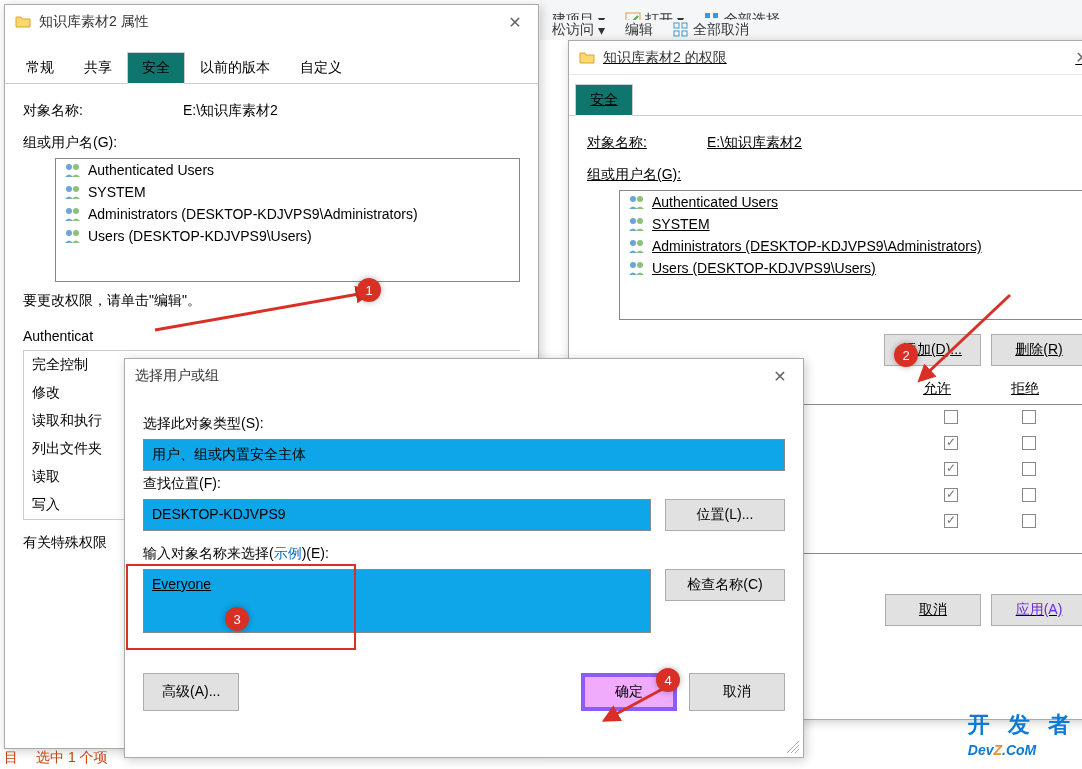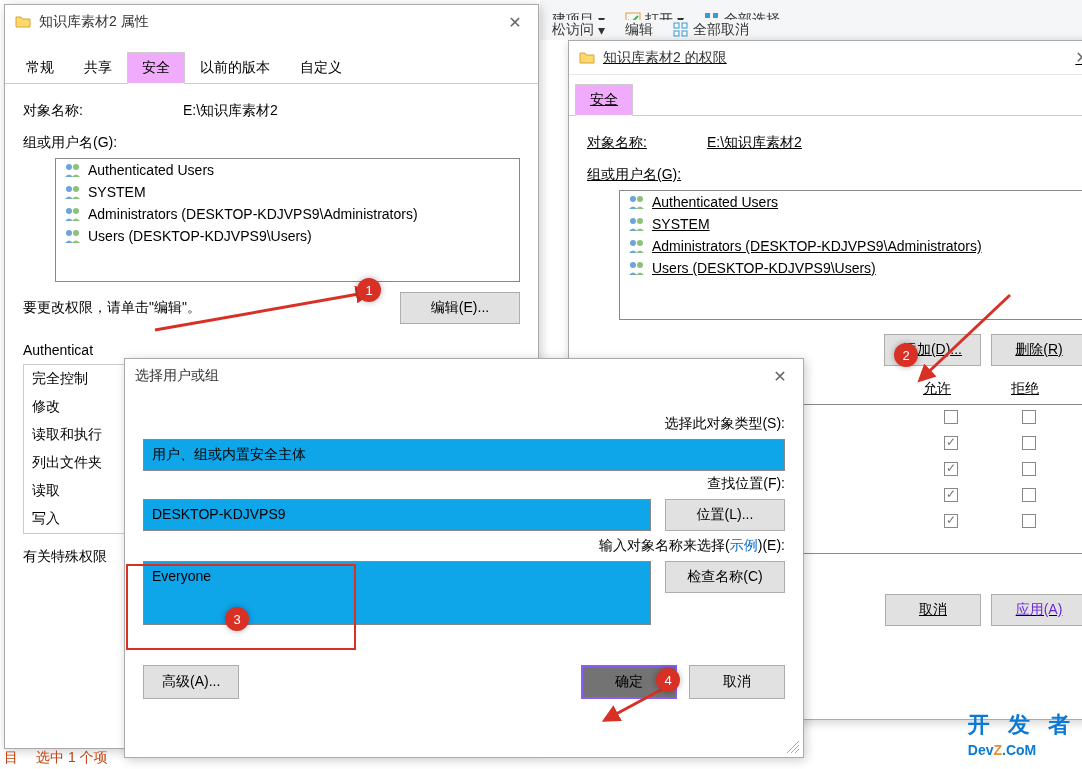--- a/index.html
+++ b/index.html
@@ -11,52 +11,52 @@
 .dlg-prop { left: 4px; top: 4px; width: 535px; height: 745px; }
 .dlg-perm { left: 568px; top: 40px; width: 538px; height: 680px; text-decoration: underline; }
 .dlg-sel { left: 124px; top: 358px; width: 680px; height: 400px; background: #fff; z-index: 30; }
 .titlebar { height: 34px; display: flex; align-items: center; padding: 0 10px; gap: 8px; border-bottom: 1px solid #e8e8e8; }
 .titlebar.noborder { border-bottom: none; }
 .title-text { flex: 1; color: #333; }
 .close-btn { width: 26px; height: 26px; display: flex; align-items: center; justify-content: center; color: #666; cursor: pointer; font-size: 16px; }
 .folder-icon { width: 16px; height: 16px; }
 .tabs { display: flex; padding: 0 6px; margin-top: 12px; border-bottom: 1px solid #ccc; }
 .tab { padding: 6px 14px; border: 1px solid transparent; cursor: pointer; position: relative; top: 1px; }
-.tab.active { border: 1px solid #ccc; border-bottom: 1px solid #fff; background: #f0abfc; text-align: center; }
+.tab.active { border: 1px solid #ccc; border-bottom: 1px solid #fff; background: #0f766e; text-align: center; }
 .body-area { padding: 18px 18px; }
 .row { display: flex; align-items: center; margin-bottom: 14px; }
 .lbl { width: 160px; }
 .listbox { border: 1px solid #888; background: #fff; height: 124px; overflow: auto; margin-left: 32px; }
 .listbox.tall { height: 130px; }
 .list-item { display: flex; align-items: center; gap: 6px; padding: 3px 8px; }
 .user-icon { width: 18px; height: 16px; }
 .btn { background: #e1e1e1; border: 1px solid #adadad; padding: 6px 18px; cursor: pointer; min-width: 96px; text-align: center; }
-.btn.primary { border: 2px solid #8b5cf6; background: #737373; }
+.btn.primary { border: 4px solid #8b5cf6; background: #f0abfc; }
 .hint-row { display: flex; align-items: center; justify-content: space-between; margin-top: 10px; }
 .perm-cols { display: flex; justify-content: flex-end; gap: 60px; padding-right: 48px; margin-bottom: 6px; }
 .perm-rows-wrap { border: 1px solid #888; height: 150px; overflow: auto; position: relative; padding-right: 18px;}
 .perm-row { display: flex; align-items: center; height: 26px;}
 .perm-name { flex: 1; padding-left: 8px; }
 .perm-check { width: 78px; text-align: center; }
 .chk { appearance: none; width: 14px; height: 14px; border: 1px solid #888; background: #fff; display: inline-block; position: relative; }
 .chk.checked::after { content: "✓"; position: absolute; top: -2px; left: 1px; font-size: 12px; color: #777; }
 .btn-row { display: flex; justify-content: flex-end; gap: 10px; margin-top: 14px; }
 .btn.disabled { color: #6d28d9; }
 .sel-body { padding: 16px 18px; }
-.sel-label { margin-bottom: 6px; margin-top: 6px; text-align: right; }
+.sel-label { margin-bottom: 6px; margin-top: 6px; }
 .sel-row { display: flex; gap: 14px; align-items: stretch; margin-bottom: 4px; }
 .sel-input { flex: 1; border: 1px solid #888; padding: 6px 8px; background: #0ea5e9; }
 .sel-input.tall { height: 64px; }
 .link { color: #0067c0; }
 .callout { position: absolute; width: 24px; height: 24px; border-radius: 50%; background: #d93025; color: #fff; display: flex; align-items: center; justify-content: center; font-size: 13px; box-shadow: 0 0 6px rgba(0,0,0,.3); z-index: 50; }
 .arrow-svg { position: absolute; z-index: 40; pointer-events: none; }
 .redbox { position: absolute; border: 2px solid #d93025; z-index: 45; pointer-events: none; }
 .watermark { position: absolute; right: 6px; bottom: 10px; text-align: left; line-height: 1.1; z-index: 5; }
 .watermark .l1 { color: #0a7ad6; font-size: 22px; letter-spacing: 6px; font-weight: bold; }
-.watermark .l2 { color: #0a7ad6; font-size: 20px; font-weight: bold; }
+.watermark .l2 { color: #0a7ad6; font-size: 20px; font-weight: bold; font-style: italic; }
 .watermark .l2 .c { color: #e98f2e; }
 .resize-grip { position: absolute; right: 4px; bottom: 4px; width: 14px; height: 14px; }
 .statusbar { position: absolute; left: 4px; bottom: 2px; color: #c2410c; }
 .perm-label-left { padding-left: 2px; }
 .perm-for { margin-bottom: 6px; }
 </style>
 </head>
 <body>
 
 <div class="ribbon-fragment">
@@ -148,21 +148,20 @@
             <circle cx="5" cy="5" r="3" fill="#6aa7d6"></circle>
             <circle cx="12" cy="5" r="3" fill="#8bc27a"></circle>
             <path d="M1 15 q4 -5 8 0" fill="#6aa7d6"></path>
             <path d="M8 15 q4 -5 8 0" fill="#8bc27a"></path>
           </svg>
           <span>Users (DESKTOP-KDJVPS9\Users)</span>
         </div>
     </div>
     <div class="hint-row">
       <span>要更改权限，请单击"编辑"。</span>
-      <button class="btn" style="min-width:120px;">编辑(E)...</button>
     </div>
     <div style="margin-top:18px;" class="perm-for">Authenticat</div>
     <div class="perm-label-left" style="padding:5px 8px;border-top:1px solid #ccc;border-left:1px solid #ccc;">完全控制</div>
     <div class="perm-label-left" style="padding:5px 8px;border-left:1px solid #ccc;">修改</div>
     <div class="perm-label-left" style="padding:5px 8px;border-left:1px solid #ccc;">读取和执行</div>
     <div class="perm-label-left" style="padding:5px 8px;border-left:1px solid #ccc;">列出文件夹</div>
     <div class="perm-label-left" style="padding:5px 8px;border-left:1px solid #ccc;">读取</div>
     <div class="perm-label-left" style="padding:5px 8px;border-left:1px solid #ccc;border-bottom:1px solid #ccc;">写入</div>
     <div style="margin-top:14px;">有关特殊权限</div>
   </div>
@@ -274,25 +273,25 @@
   <div class="sel-body">
     <div class="sel-label">选择此对象类型(S):</div>
     <div class="sel-row">
       <div class="sel-input">用户、组或内置安全主体</div>
     </div>
     <div class="sel-label" style="margin-top:3px;">查找位置(F):</div>
     <div class="sel-row">
       <div class="sel-input">DESKTOP-KDJVPS9</div>
       <button class="btn" style="min-width:120px;">位置(L)...</button>
     </div>
-    <div class="sel-label" style="margin-top:6px;">
+    <div class="sel-label" style="margin-top:14px;">
       <span>输入对象名称来选择(</span><span class="link">示例</span><span>)(E):</span>
     </div>
     <div class="sel-row">
-      <div class="sel-input tall"><span style="">Everyone</span></div>
+      <div class="sel-input tall"><span style="text-decoration:underline;">Everyone</span></div>
       <button class="btn" style="min-width:120px;align-self:flex-start;">检查名称(C)</button>
     </div>
     <div style="display:flex;justify-content:space-between;margin-top:40px;">
       <button class="btn">高级(A)...</button>
       <div style="display:flex;gap:12px;">
         <button class="btn primary">确定</button>
         <button class="btn">取消</button>
       </div>
     </div>
   </div>

